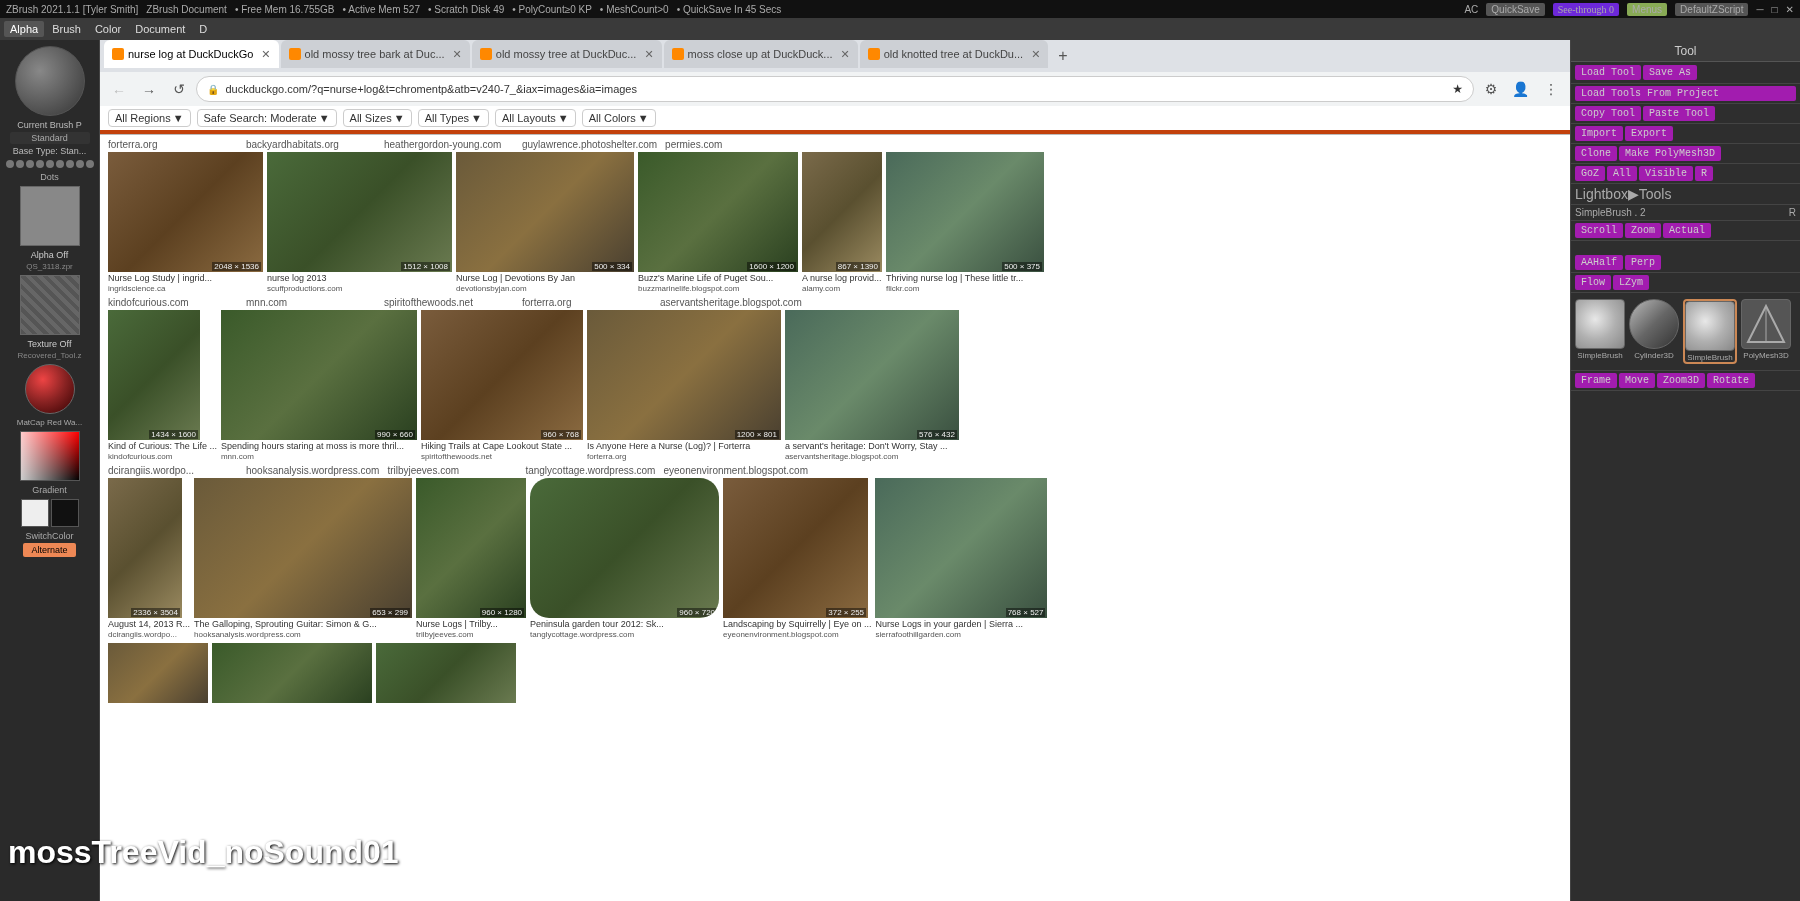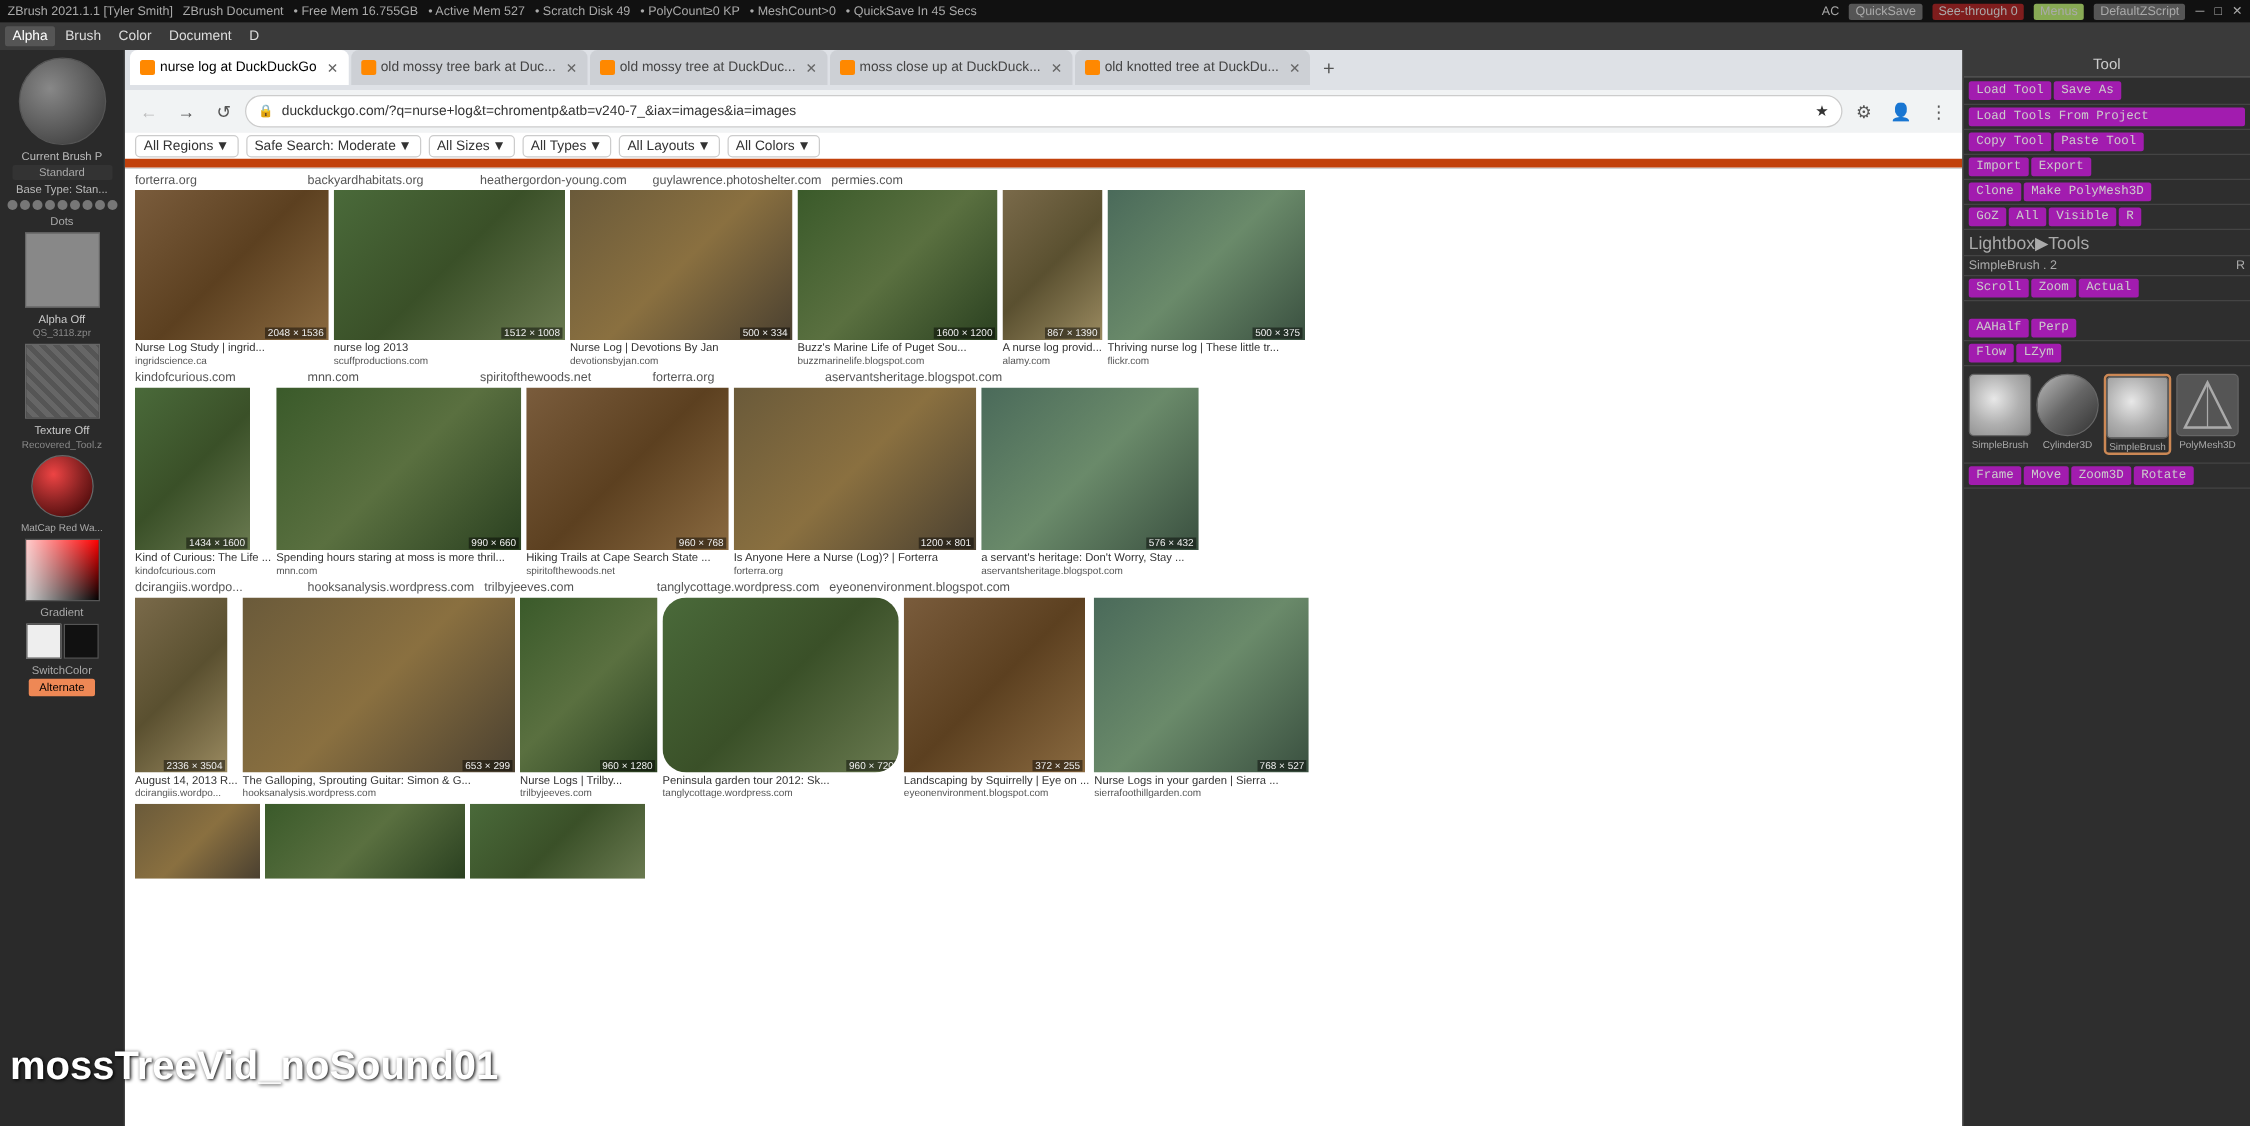--- a/index.html
+++ b/index.html
@@ -272,21 +272,21 @@
     }
     #address-bar .lock-icon { color: #555; font-size: 10px; }
 
     #browser-filters {
       display: flex;
       align-items: center;
       height: 28px;
       padding: 0 8px;
       gap: 6px;
       background: #fff;
-      border-bottom: 7px solid #c2410c;
+      border-bottom: 4px solid #c2410c;
     }
     .filter-btn {
       display: flex;
       align-items: center;
       gap: 2px;
       padding: 2px 6px;
       border: 1px solid #ccc;
       border-radius: 4px;
       font-size: 11px;
       color: #333;
@@ -481,21 +481,21 @@
   <span>ZBrush Document</span>
   <span>• Free Mem 16.755GB</span>
   <span>• Active Mem 527</span>
   <span>• Scratch Disk 49</span>
   <span>• PolyCount≥0 KP</span>
   <span>• MeshCount&gt;0</span>
   <span>• QuickSave In 45 Secs</span>
   <span style="flex:1"></span>
   <span>AC</span>
   <span style="background:#555;padding:1px 5px;border-radius:2px;cursor:pointer;">QuickSave</span>
-  <span style="background:#7f1d1d;padding:1px 5px;border-radius:2px;cursor:pointer;">See-through 0</span>
+  <span style="background:#6d28d9;padding:1px 5px;border-radius:2px;cursor:pointer;font-family:Liberation Serif, serif;">See-through 0</span>
   <span style="background:#8a5;padding:1px 5px;border-radius:2px;cursor:pointer;">Menus</span>
   <span style="background:#555;padding:1px 5px;border-radius:2px;cursor:pointer;">DefaultZScript</span>
 
   <span style="cursor:pointer;">─</span>
   <span style="cursor:pointer;">□</span>
   <span style="cursor:pointer;">✕</span>
 </div>
 
 <div id="zbrush-menu">
   <div class="zbrush-menu-item active">Alpha</div>
@@ -718,21 +718,21 @@
             <div class="img-dims">990 × 660</div>
           </div>
           <div class="img-caption">Spending hours staring at moss is more thril...</div>
           <div class="img-site">mnn.com</div>
         </div>
         <div class="img-cell">
           <div class="img-box" style="width:162px;height:130px;">
             <div style="width:162px;height:130px;" class="p1 img-thumb-placeholder"></div>
             <div class="img-dims">960 × 768</div>
           </div>
-          <div class="img-caption">Hiking Trails at Cape Search State ...</div>
+          <div class="img-caption">Hiking Trails at Cape Lookout State ...</div>
           <div class="img-site">spiritofthewoods.net</div>
         </div>
         <div class="img-cell">
           <div class="img-box" style="width:194px;height:130px;">
             <div style="width:194px;height:130px;" class="p3 img-thumb-placeholder"></div>
             <div class="img-dims">1200 × 801</div>
           </div>
           <div class="img-caption">Is Anyone Here a Nurse (Log)? | Forterra</div>
           <div class="img-site">forterra.org</div>
         </div>

